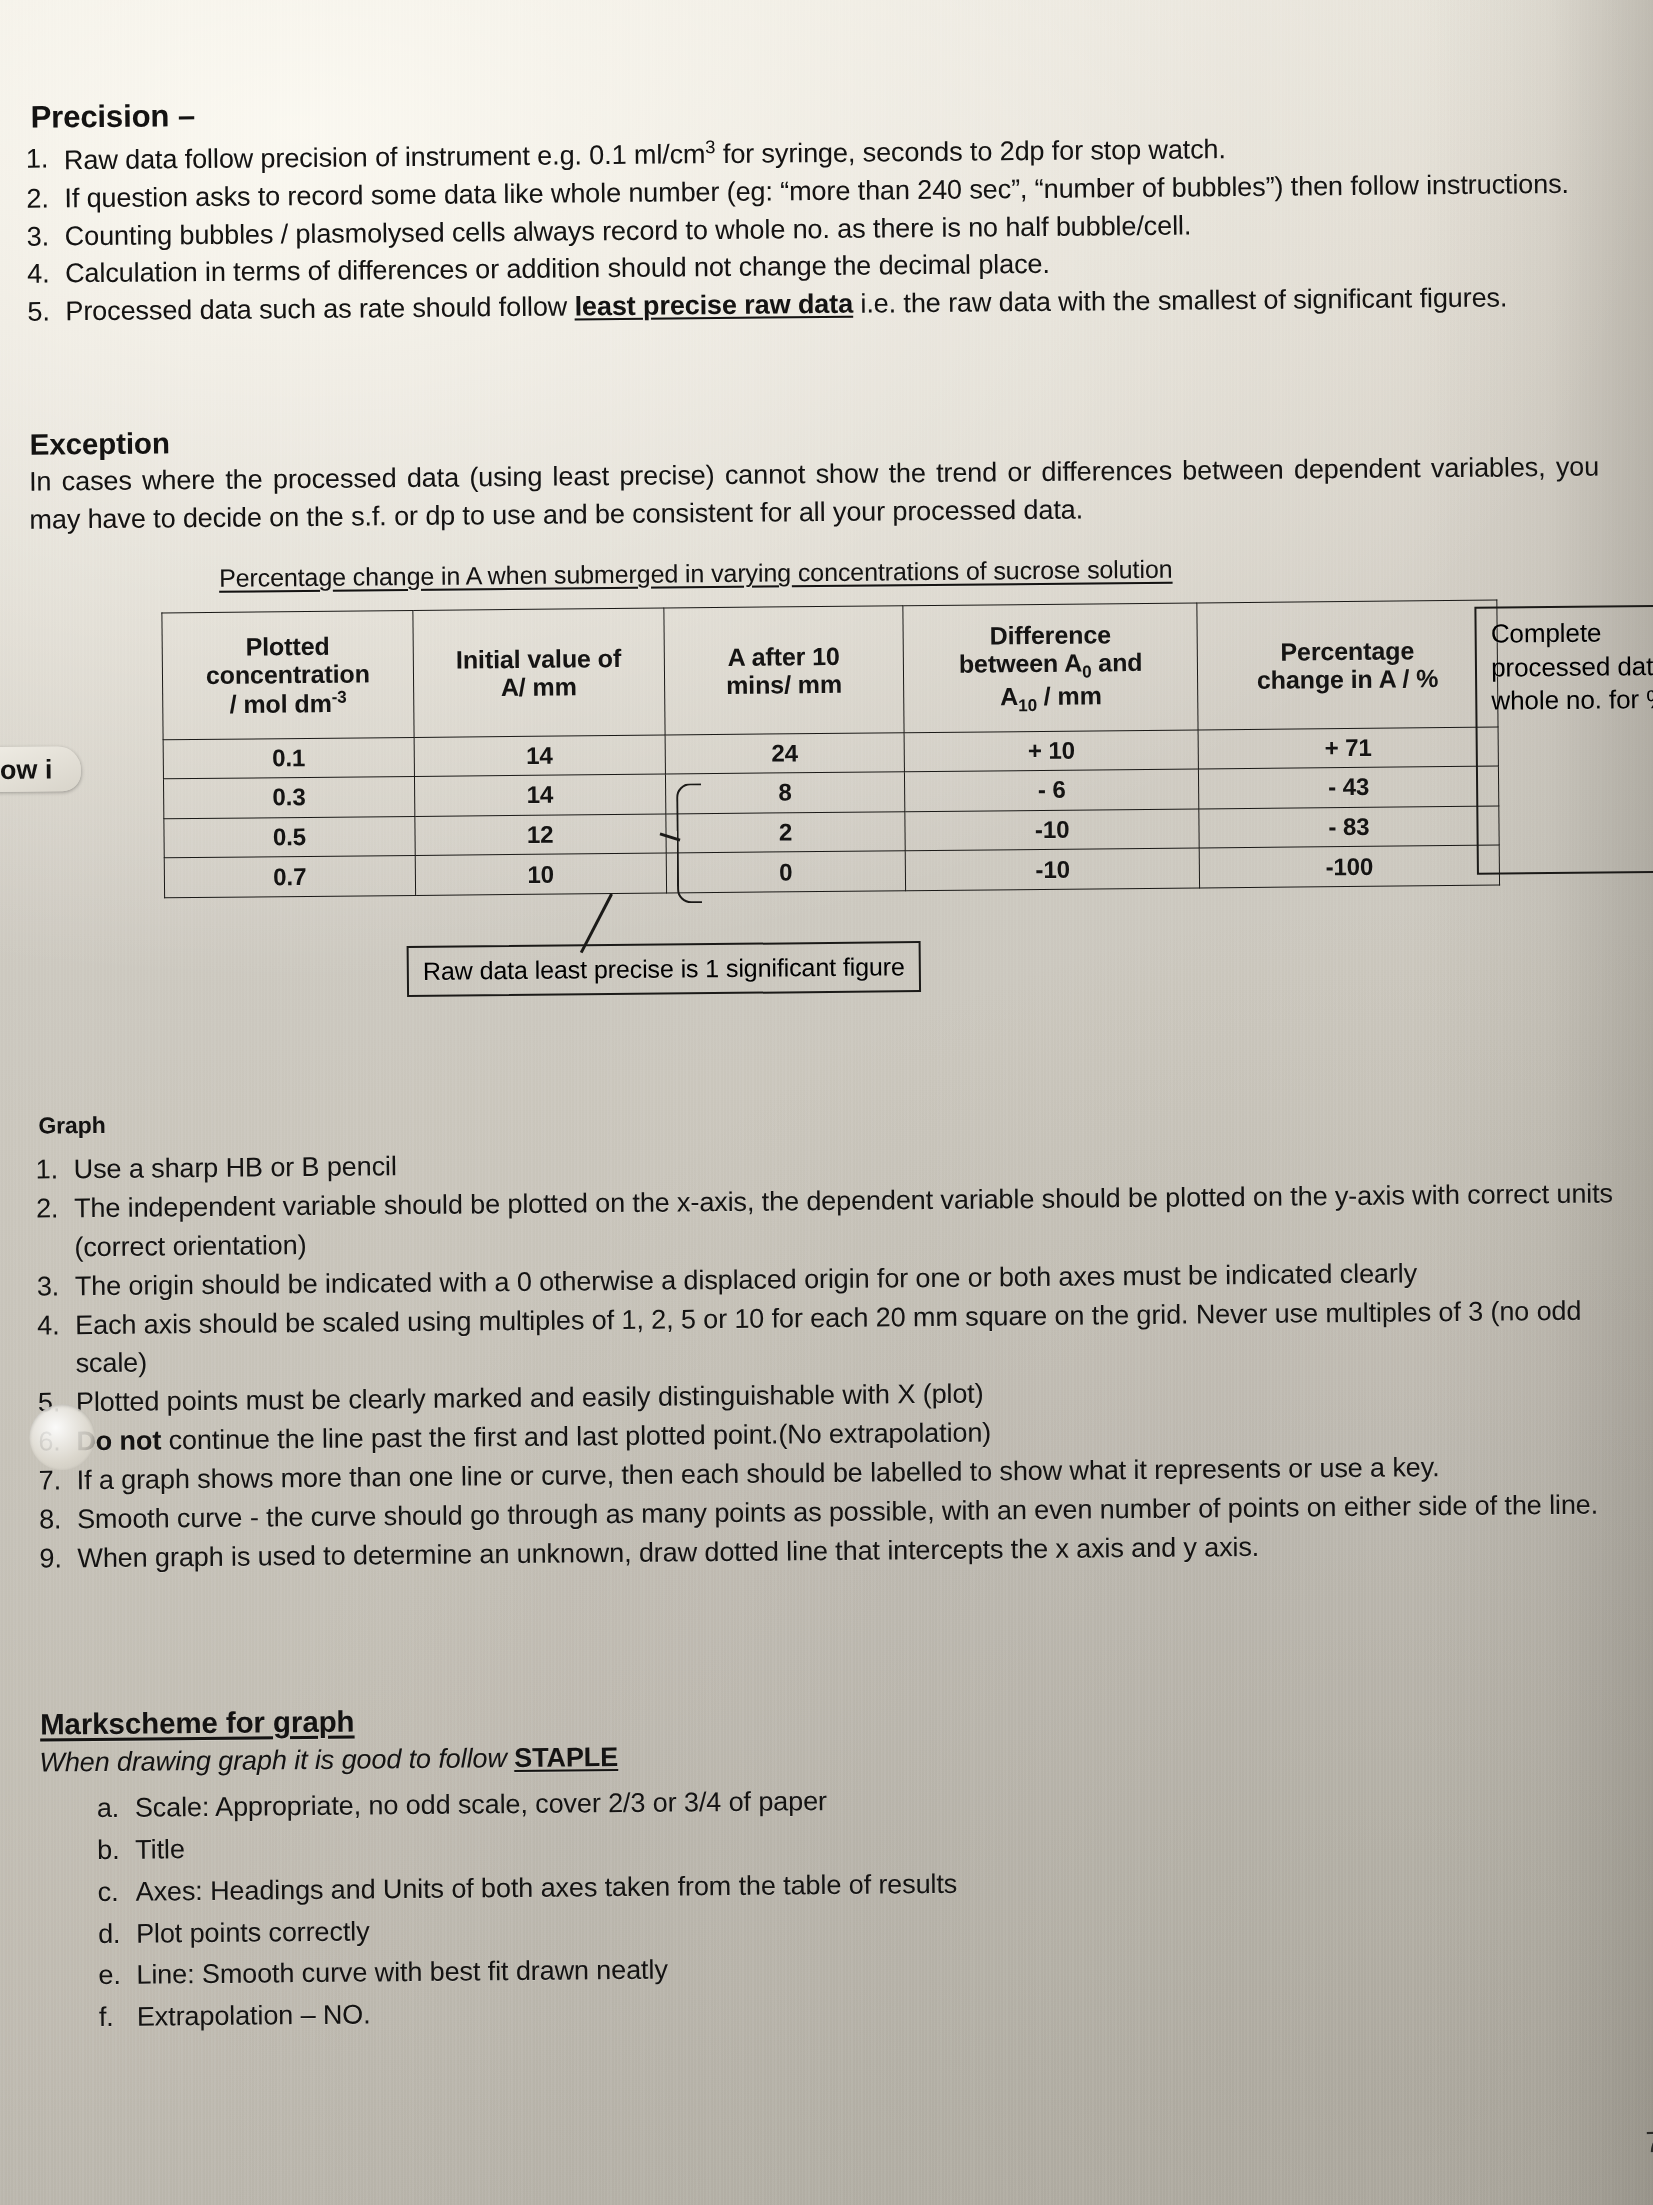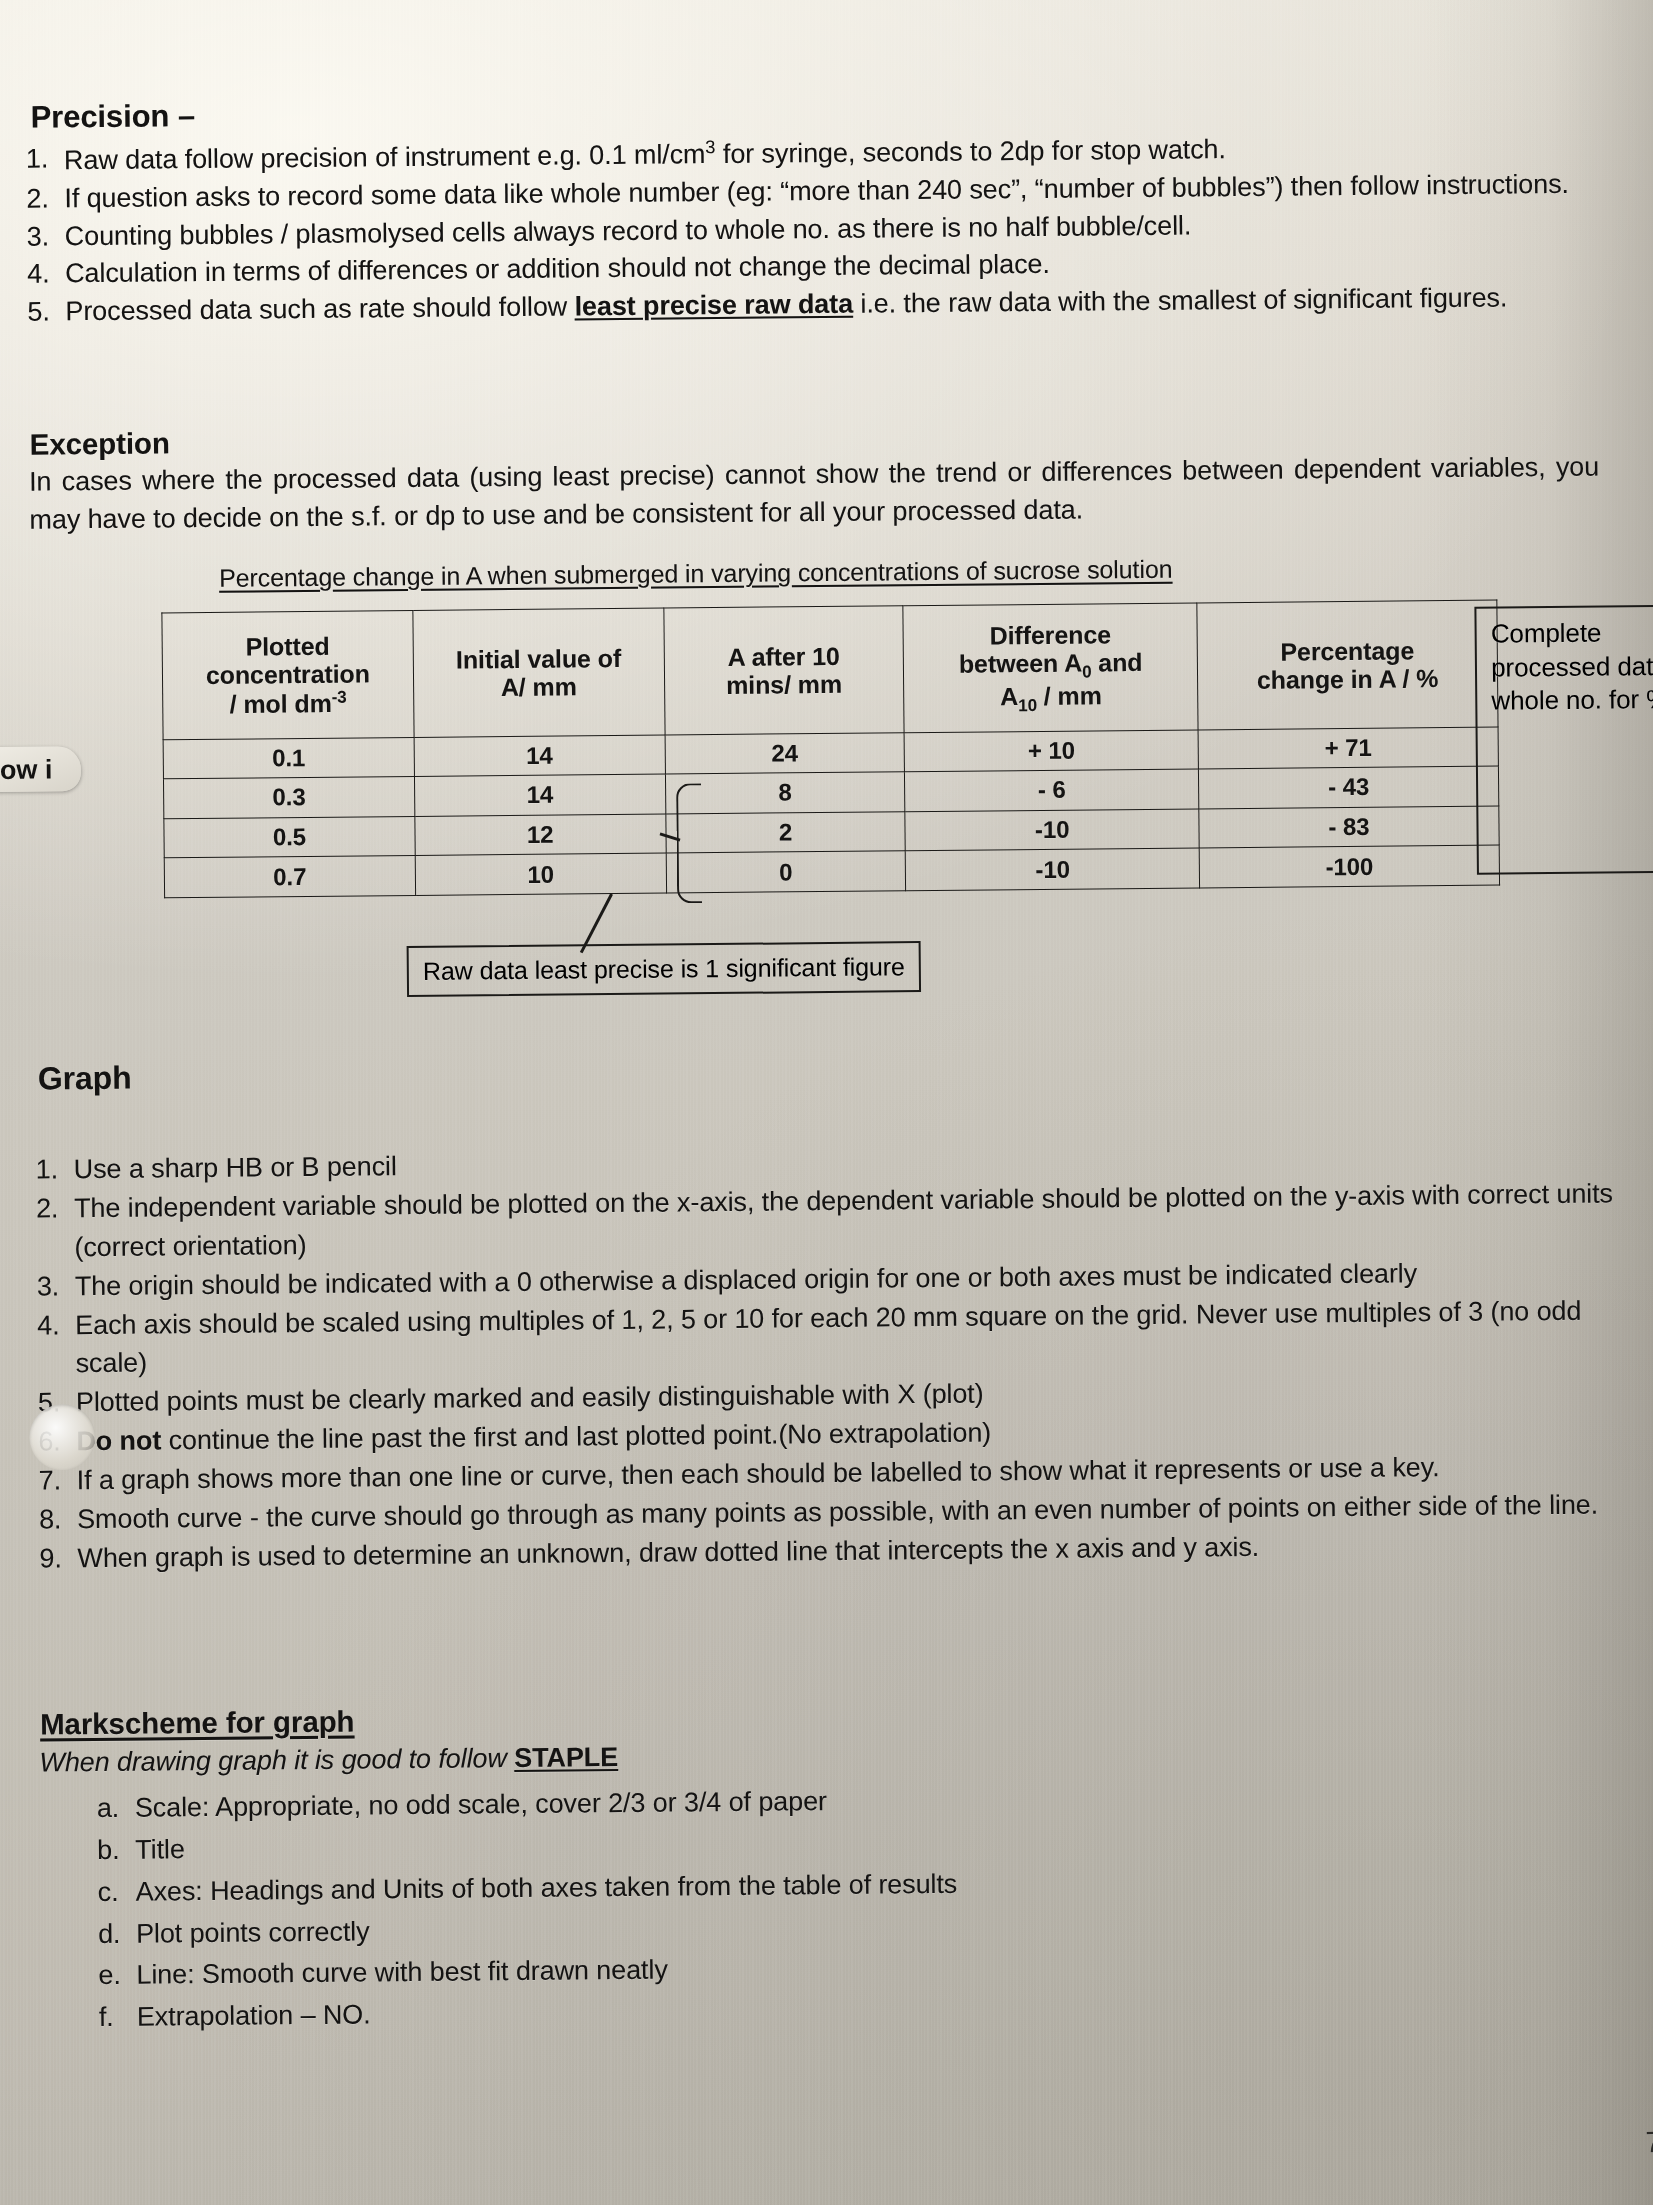--- a/index.html
+++ b/index.html
@@ -270,21 +270,21 @@
 
   <div id="rightbox" class="t">Complete processed data as whole no. for %</div>
 
   <div id="calloutline"></div>
   <div id="callout" class="t">Raw data least precise is 1 significant figure</div>
 
   <div id="scrap">
     <span>low i</span>
   </div>
 
-  <div class="blk t sec-title" style="left:36px;top:1053px;font-size:32px;">Graph</div>
+  <div class="blk t sec-title" style="left:36px;top:1105px;font-size:23px;">Graph</div>
 
   <div class="blk t" style="left:33px;top:1143px;width:1581px;font-size:27px;line-height:1.44;">
     <ul class="olist">
       <li>
           <span class="num">1.</span>
           <span class="body">Use a sharp HB or B pencil</span>
         </li>
       <li>
           <span class="num">2.</span>
           <span class="body">The independent variable should be plotted on the x-axis, the dependent variable should be plotted on the y-axis with correct units (correct orientation)</span>

